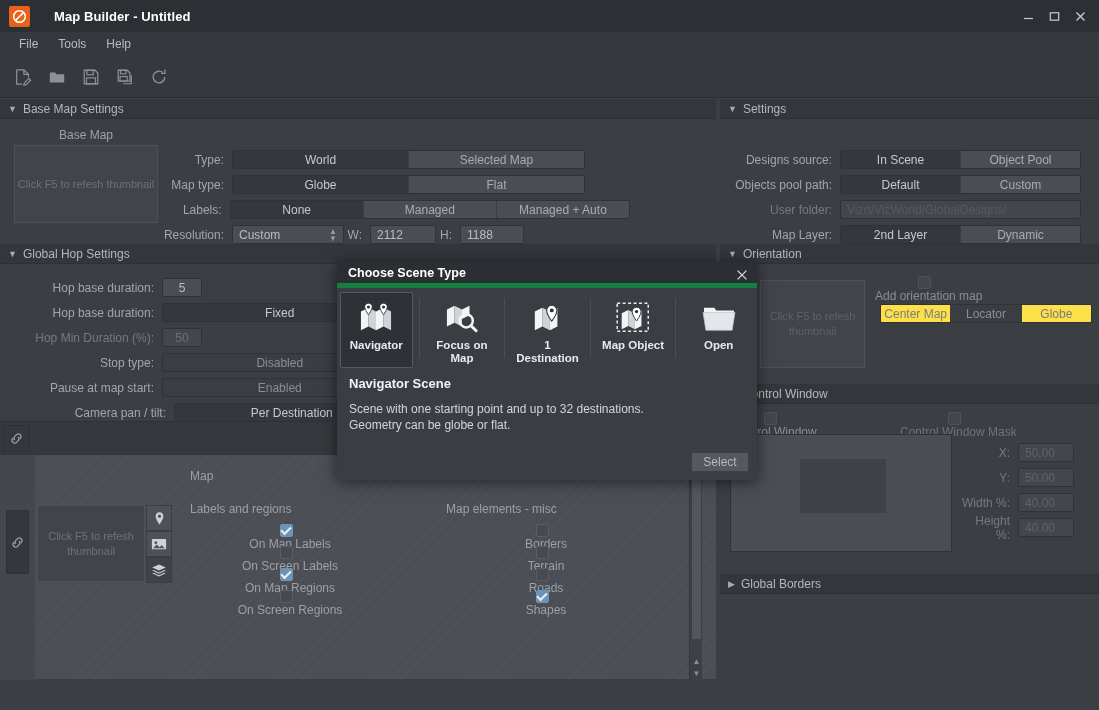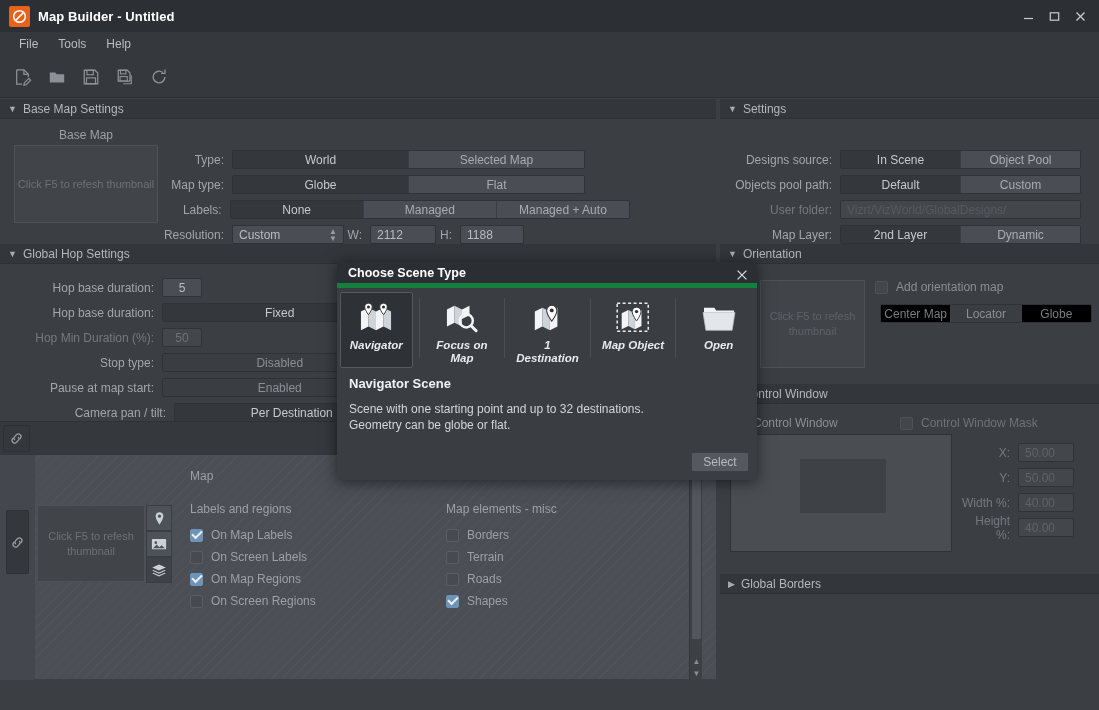--- a/index.html
+++ b/index.html
@@ -21,21 +21,21 @@
     display: flex; align-items: center;
   }
   .app-logo {
     width: 21px; height: 21px; margin-left: 9px;
     background: #e8621a; border-radius: 2px;
     display:flex; align-items:center; justify-content:center;
     color:#fff; font-size: 15px; font-weight: bold;
   }
   .app-logo svg { display:block; }
   .title-text {
-    margin-left: 8px; font-size: 13px; font-weight: bold; color: #ffffff;
+    margin-left: 24px; font-size: 13px; font-weight: bold; color: #ffffff;
     letter-spacing: .1px;
   }
   .wincontrols { position:absolute; right: 6px; top:0; height:32px; display:flex; align-items:center; }
   .wc { width: 26px; height: 32px; display:flex; align-items:center; justify-content:center; color:#c9ccd1; }
   .wc svg { display:block; }
 
   
   .menubar {
     position:absolute; left:0; top:32px; width:1099px; height:24px;
     background:#35383d; display:flex; align-items:center; padding-left: 9px;
@@ -70,21 +70,21 @@
 
   
   .seg { display:flex; border:1px solid #2f3237; border-radius:2px; overflow:hidden; height:19px; }
   .seg > div {
     display:flex; align-items:center; justify-content:center;
     font-size:12px; color:#a8acb1; background:#4a4e54;
     border-right:1px solid #3b3f44;
   }
   .seg > div:last-child { border-right:none; }
   .seg > div.on { background:#34373c; color:#c6c9ce; }
-  .seg.dim > div { background:#000000; color:#797d83; }
+  .seg.dim > div { background:#fde047; color:#797d83; }
   .seg.dim > div.on { background:#3a3d42; color:#8b8f95; }
 
   
   .inp {
     height:19px; background:#4a4e54; border:1px solid #2f3237; border-radius:2px;
     display:flex; align-items:center; justify-content:center;
     font-size:12px; color:#b9bcc1;
   }
   .inp.dim { background:#43474c; color:#6e7278; }
   .inp.left { justify-content:flex-start; padding-left:6px; }
@@ -104,21 +104,21 @@
 
   
   .hatch {
     background-color:#4b4f55;
     background-image: repeating-linear-gradient(135deg, rgba(255,255,255,0.022) 0px, rgba(255,255,255,0.022) 1px, transparent 1px, transparent 7px);
   }
   .linkbar {
     background:#34373c; border:1px solid #2d3034; border-radius:2px;
     display:flex; align-items:center; justify-content:center; color:#9a9ea4;
   }
-  .chk { display:flex; align-items:center; height:22px; }
+  .chk { display:flex; align-items:center; height:22px;flex-direction:column; }
   .cbox {
     width:13px; height:13px; border:1px solid #5a5e64; border-radius:2px;
     background:#474b51; margin-right:8px; flex:0 0 auto;
     display:flex; align-items:center; justify-content:center;
   }
   .cbox.on { background:#6b94b8; border-color:#6b94b8; }
   .cbox.on::after { content:""; width:8px; height:4px; border-left:2px solid #e9eef3; border-bottom:2px solid #e9eef3; transform: rotate(-45deg) translate(1px,-1px); }
   .chk-lbl { color:#9ca0a6; font-size:12px; }
   .sect-title { color:#9ca0a6; font-size:12px; }
 
@@ -140,21 +140,21 @@
   }
   .modal-title {
     height:26px; background:#2b2e32; display:flex; align-items:center;
     padding-left:11px; color:#ffffff; font-size:12.5px; font-weight:bold;
     border-bottom:5px solid #15803d;
   }
   .modal-close {
     position:absolute; right:4px; top:2px; width:22px; height:22px;
     display:flex; align-items:center; justify-content:center; color:#d7dade;
   }
-  .types { display:flex; height:80px; background:#3a3e43; padding: 4px 2px 0 3px; font-style: italic; }
+  .types { display:flex; height:80px; background:#3a3e43; padding: 4px 2px 0 3px; }
   .type {
     width:76px; display:flex; flex-direction:column; align-items:center; justify-content:flex-start;
     padding-top:7px; border:1px solid transparent; border-radius:2px;
   }
   .type.sel { background:#2e3135; border-color:#565a60; }
   .type .ic { height:34px; display:flex; align-items:flex-end; justify-content:center; }
   .type .tl { margin-top:5px; font-size:11.5px; font-weight:bold; color:#e7eaee; text-align:center; line-height:13px; }
   .type-divider { width:1px; background:#4a4e54; margin: 6px 6px 10px 6px; }
   .modal-desc { padding: 8px 12px 0 12px; }
   .desc-h { font-size:13px; font-weight:bold; color:#f0f2f5; margin-bottom:10px; }

